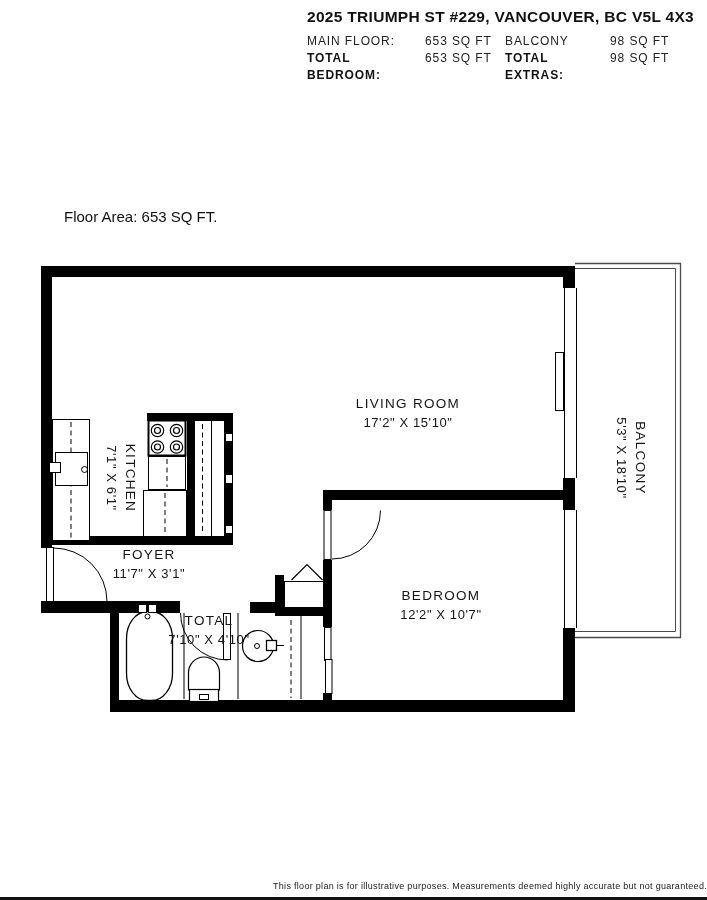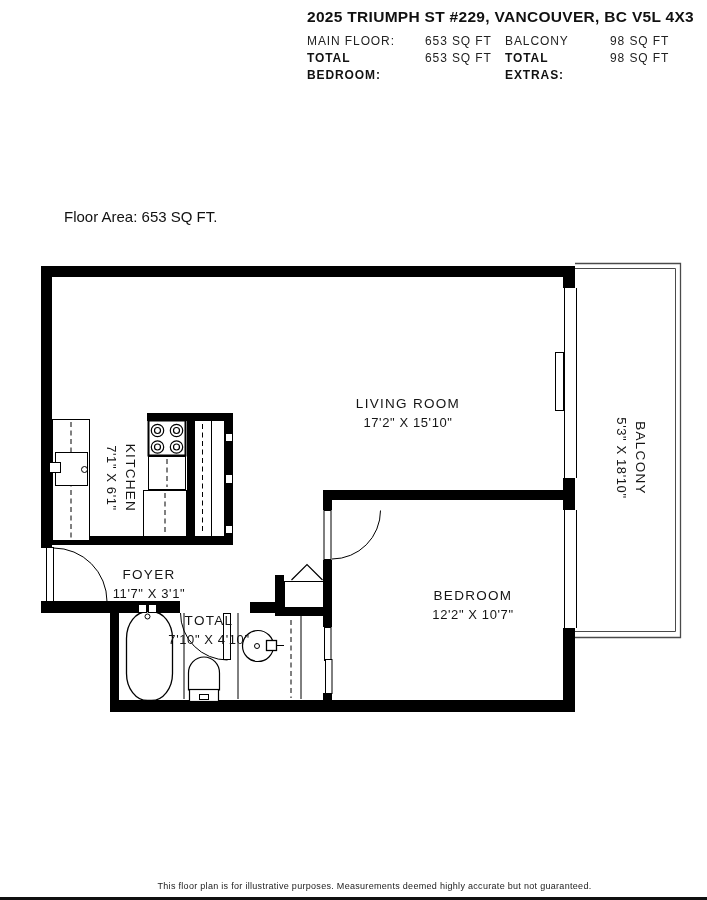--- a/index.html
+++ b/index.html
@@ -21,21 +21,21 @@
   .w{position:absolute;background:#000;}
   .win{position:absolute;background:#fff;border-left:1.5px solid #000;border-right:1.5px solid #000;}
   svg.overlay{position:absolute;left:0;top:0;pointer-events:none;}
   
   .rlabel{position:absolute;transform:translate(-50%,-50%);text-align:center;
           white-space:nowrap;color:#151515;}
   .rlabel.rot{transform:translate(-50%,-50%) rotate(90deg);}
   .rname{font-size:13.5px;font-weight:500;letter-spacing:1.3px;line-height:19px;}
   .rdims{font-size:13px;font-weight:500;letter-spacing:.6px;line-height:19px;}
   
-  .footer{position:absolute;left:0;bottom:9px;width:100%;text-align:center;
+  .footer{position:absolute;left:0;bottom:9px;width:100%;text-align:right;
           padding-left:42px;box-sizing:border-box;font-size:9px;letter-spacing:.3px;color:#222;}
   .bottombar{position:absolute;left:0;bottom:0;width:100%;height:3px;background:#101010;}
 </style>
 </head>
 <body>
 
 <div class="page">
 
   <div class="hdr">
     <div class="addr">2025 TRIUMPH ST #229, VANCOUVER, BC V5L 4X3</div>
@@ -165,29 +165,29 @@
     </svg>
 
     <div class="rlabel rot" style="left:121px;top:478px;">
       <div class="rname">KITCHEN</div>
       <div class="rdims">7'1" X 6'1"</div>
     </div>
     <div class="rlabel" style="left:408px;top:413px;">
       <div class="rname">LIVING ROOM</div>
       <div class="rdims">17'2" X 15'10"</div>
     </div>
-    <div class="rlabel" style="left:149px;top:584px;">
+    <div class="rlabel" style="left:149px;top:564px;">
       <div class="rname">FOYER</div>
       <div class="rdims">11'7" X 3'1"</div>
     </div>
     <div class="rlabel" style="left:209px;top:630px;">
       <div class="rname">TOTAL</div>
       <div class="rdims">7'10" X 4'10"</div>
     </div>
-    <div class="rlabel" style="left:473px;top:605px;">
+    <div class="rlabel" style="left:441px;top:605px;">
       <div class="rname">BEDROOM</div>
       <div class="rdims">12'2" X 10'7"</div>
     </div>
     <div class="rlabel rot" style="left:631px;top:458px;">
       <div class="rname">BALCONY</div>
       <div class="rdims">5'3" X 18'10"</div>
     </div>
   </div>
 
   <div class="footer">This floor plan is for illustrative purposes. Measurements deemed highly accurate but not guaranteed.</div>

